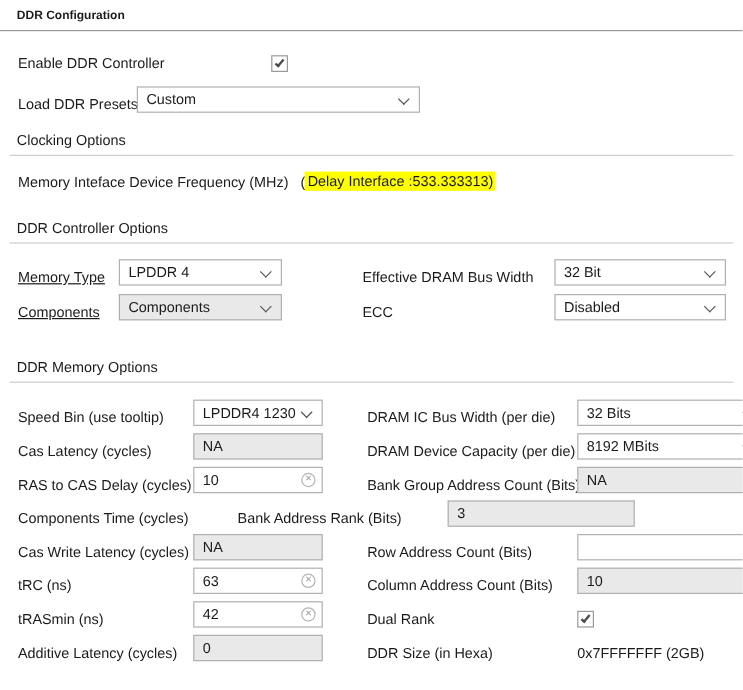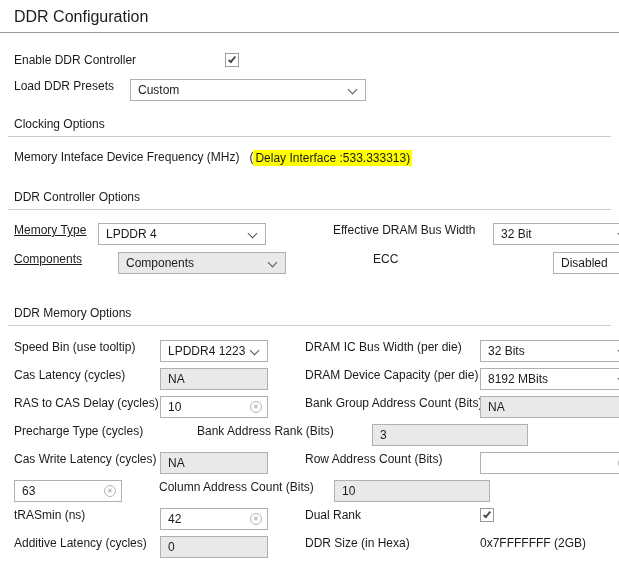--- a/index.html
+++ b/index.html
@@ -10,47 +10,47 @@
     color: var(--text, #1b1b1b);
   }
   .page {
     position: relative;
     width: 619px;
     height: 575px;
     background: #fff;
     overflow: hidden;
   }
   .title {
-    font-weight: normal;
+    font-weight: bold;
     padding: 8px 14px 6px 14px;
-    font-size: 16px;
+    font-size: 10px;
   }
   .title-rule { height: 1px; background: var(--title_rule, #999); }
   .rule { height: 1px; background: var(--rule, #cdcdcd); margin: 5px 8px 0 8px; }
   .section { margin: 16px 0 0 14px; }
   .section.mt24 { margin-top: 24px; }
   .section.mt32 { margin-top: 32px; }
-  .row { display: flex; align-items: flex-start; padding-left: 14px; }
+  .row { display: flex; align-items: flex-end; padding-left: 2px; margin-left: 13px; }
   .lbl { flex-shrink: 0; white-space: nowrap; }
   .glbl { width: 146px; overflow: hidden; }
   .glbl2 { width: 175px; margin-left: 37px; overflow: hidden; }
   .clbl1 { width: 84px; text-decoration: underline; }
   .clbl2 { width: 160px; margin-left: 67px; }
   .w99 { width: 99px; }
   .w211 { width: 211px; }
   .w236 { width: 236px; }
-  .w140 { width: 168px; }
+  .w140 { width: 136px; }
   .w143 { width: 143px; }
   .w108 { width: 108px; }
   .w128 { width: 156px; }
   .enable-row { margin-top: 20px; }
-  .presets-row { margin-top: 12px; gap: 17px; }
+  .presets-row { margin-top: 12px; }
   .freq-row { margin-top: 13px; }
   .ctrl-row1 { margin-top: 13px; }
-  .ctrl-row2 { margin-top: 7px; gap: 20px; }
+  .ctrl-row2 { margin-top: 7px; }
   .grid-row { margin-top: 6px; }
   .grid-row.first { margin-top: 14px; }
 
   .select {
     position: relative;
     height: 22px;
     border: 1px solid var(--border, #b0b0b0);
     background: #fff;
     display: flex;
     align-items: center;
@@ -192,21 +192,21 @@
       <span class="chev"></span>
     </div>
   </div>
 
   <div class="section mt32">DDR Memory Options</div>
   <div class="rule"></div>
 
   <div class="row grid-row first">
     <span class="lbl glbl">Speed Bin (use tooltip)</span>
     <div class="select w108">
-      <span class="sel-text">LPDDR4 1223</span>
+      <span class="sel-text">LPDDR4 1230</span>
       <span class="chev"></span>
     </div>
     <span class="lbl glbl2">DRAM IC Bus Width (per die)</span>
     <div class="select w128">
       <span class="sel-text">32 Bits</span>
       <span class="chev"></span>
     </div>
   </div>
 
   <div class="row grid-row">
@@ -227,39 +227,40 @@
       <input value="10" style="">
       <span class="clear">✕</span>
     </div>
     <span class="lbl glbl2">Bank Group Address Count (Bits)</span>
     <div class="field w128 disabled">
       <input value="NA" style="">
     </div>
   </div>
 
   <div class="row grid-row">
-    <span class="lbl glbl">Precharge Type (cycles)</span>
+    <span class="lbl glbl">Components Time (cycles)</span>
     <span class="lbl glbl2">Bank Address Rank (Bits)</span>
     <div class="field w128 disabled">
       <input value="3" style="">
     </div>
   </div>
 
   <div class="row grid-row">
     <span class="lbl glbl">Cas Write Latency (cycles)</span>
     <div class="field w108 disabled">
       <input value="NA" style="">
     </div>
     <span class="lbl glbl2">Row Address Count (Bits)</span>
     <div class="field w128">
       <span class="clear">✕</span>
     </div>
   </div>
 
   <div class="row grid-row">
+    <span class="lbl glbl">tRC (ns)</span>
     <div class="field w108">
       <input value="63" style="">
       <span class="clear">✕</span>
     </div>
     <span class="lbl glbl2">Column Address Count (Bits)</span>
     <div class="field w128 disabled">
       <input value="10" style="">
     </div>
   </div>
 

